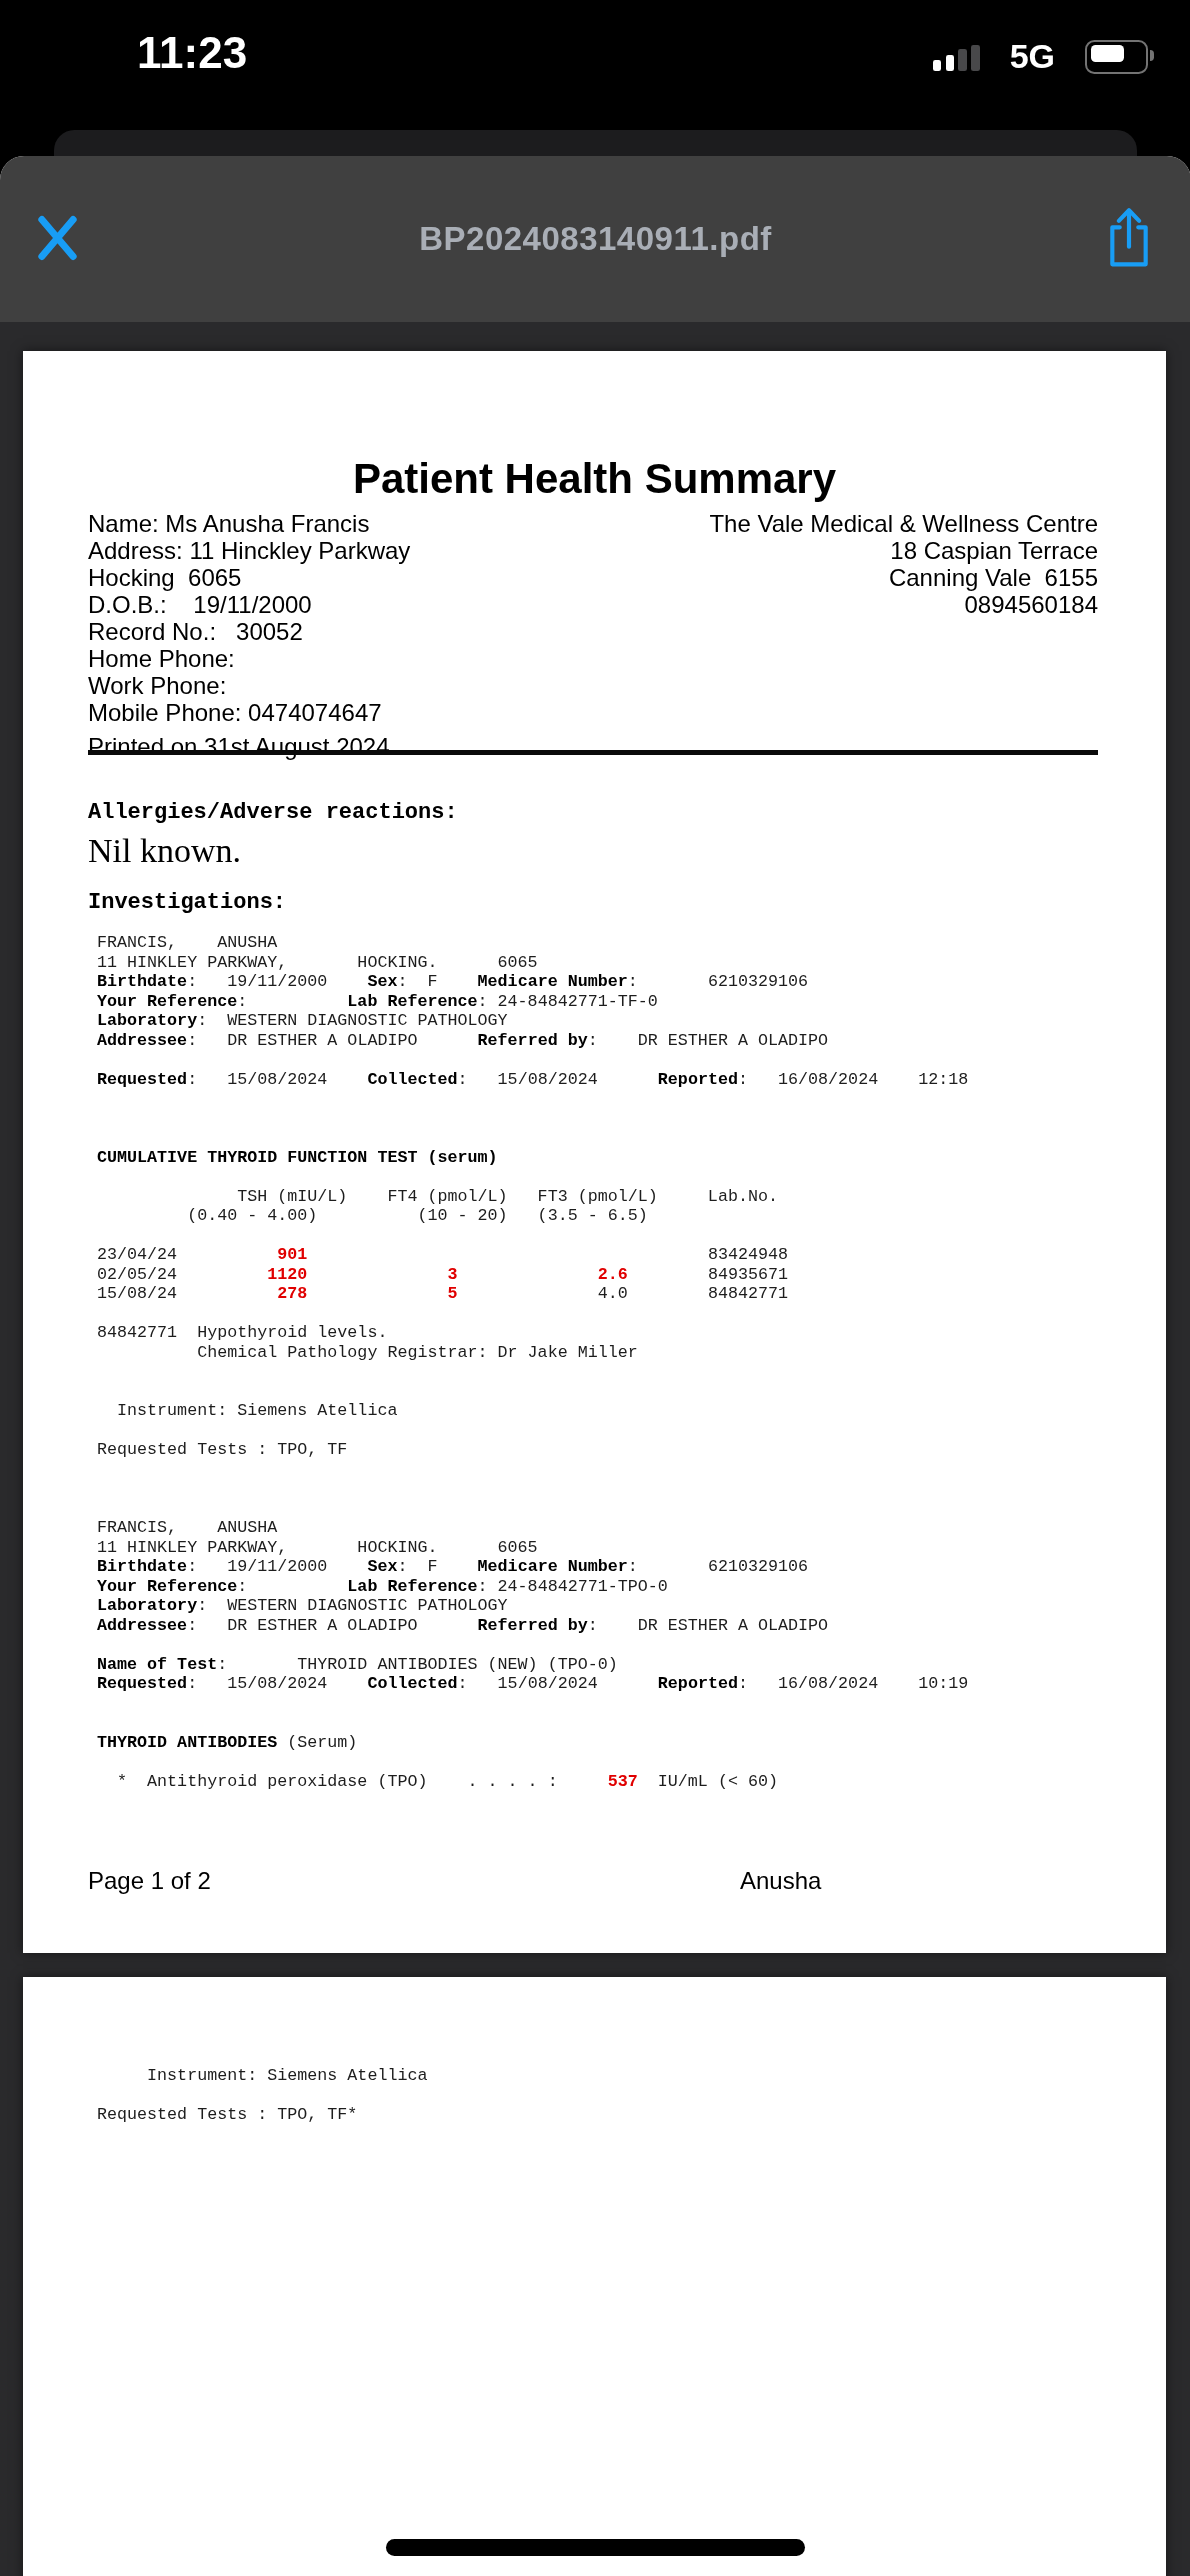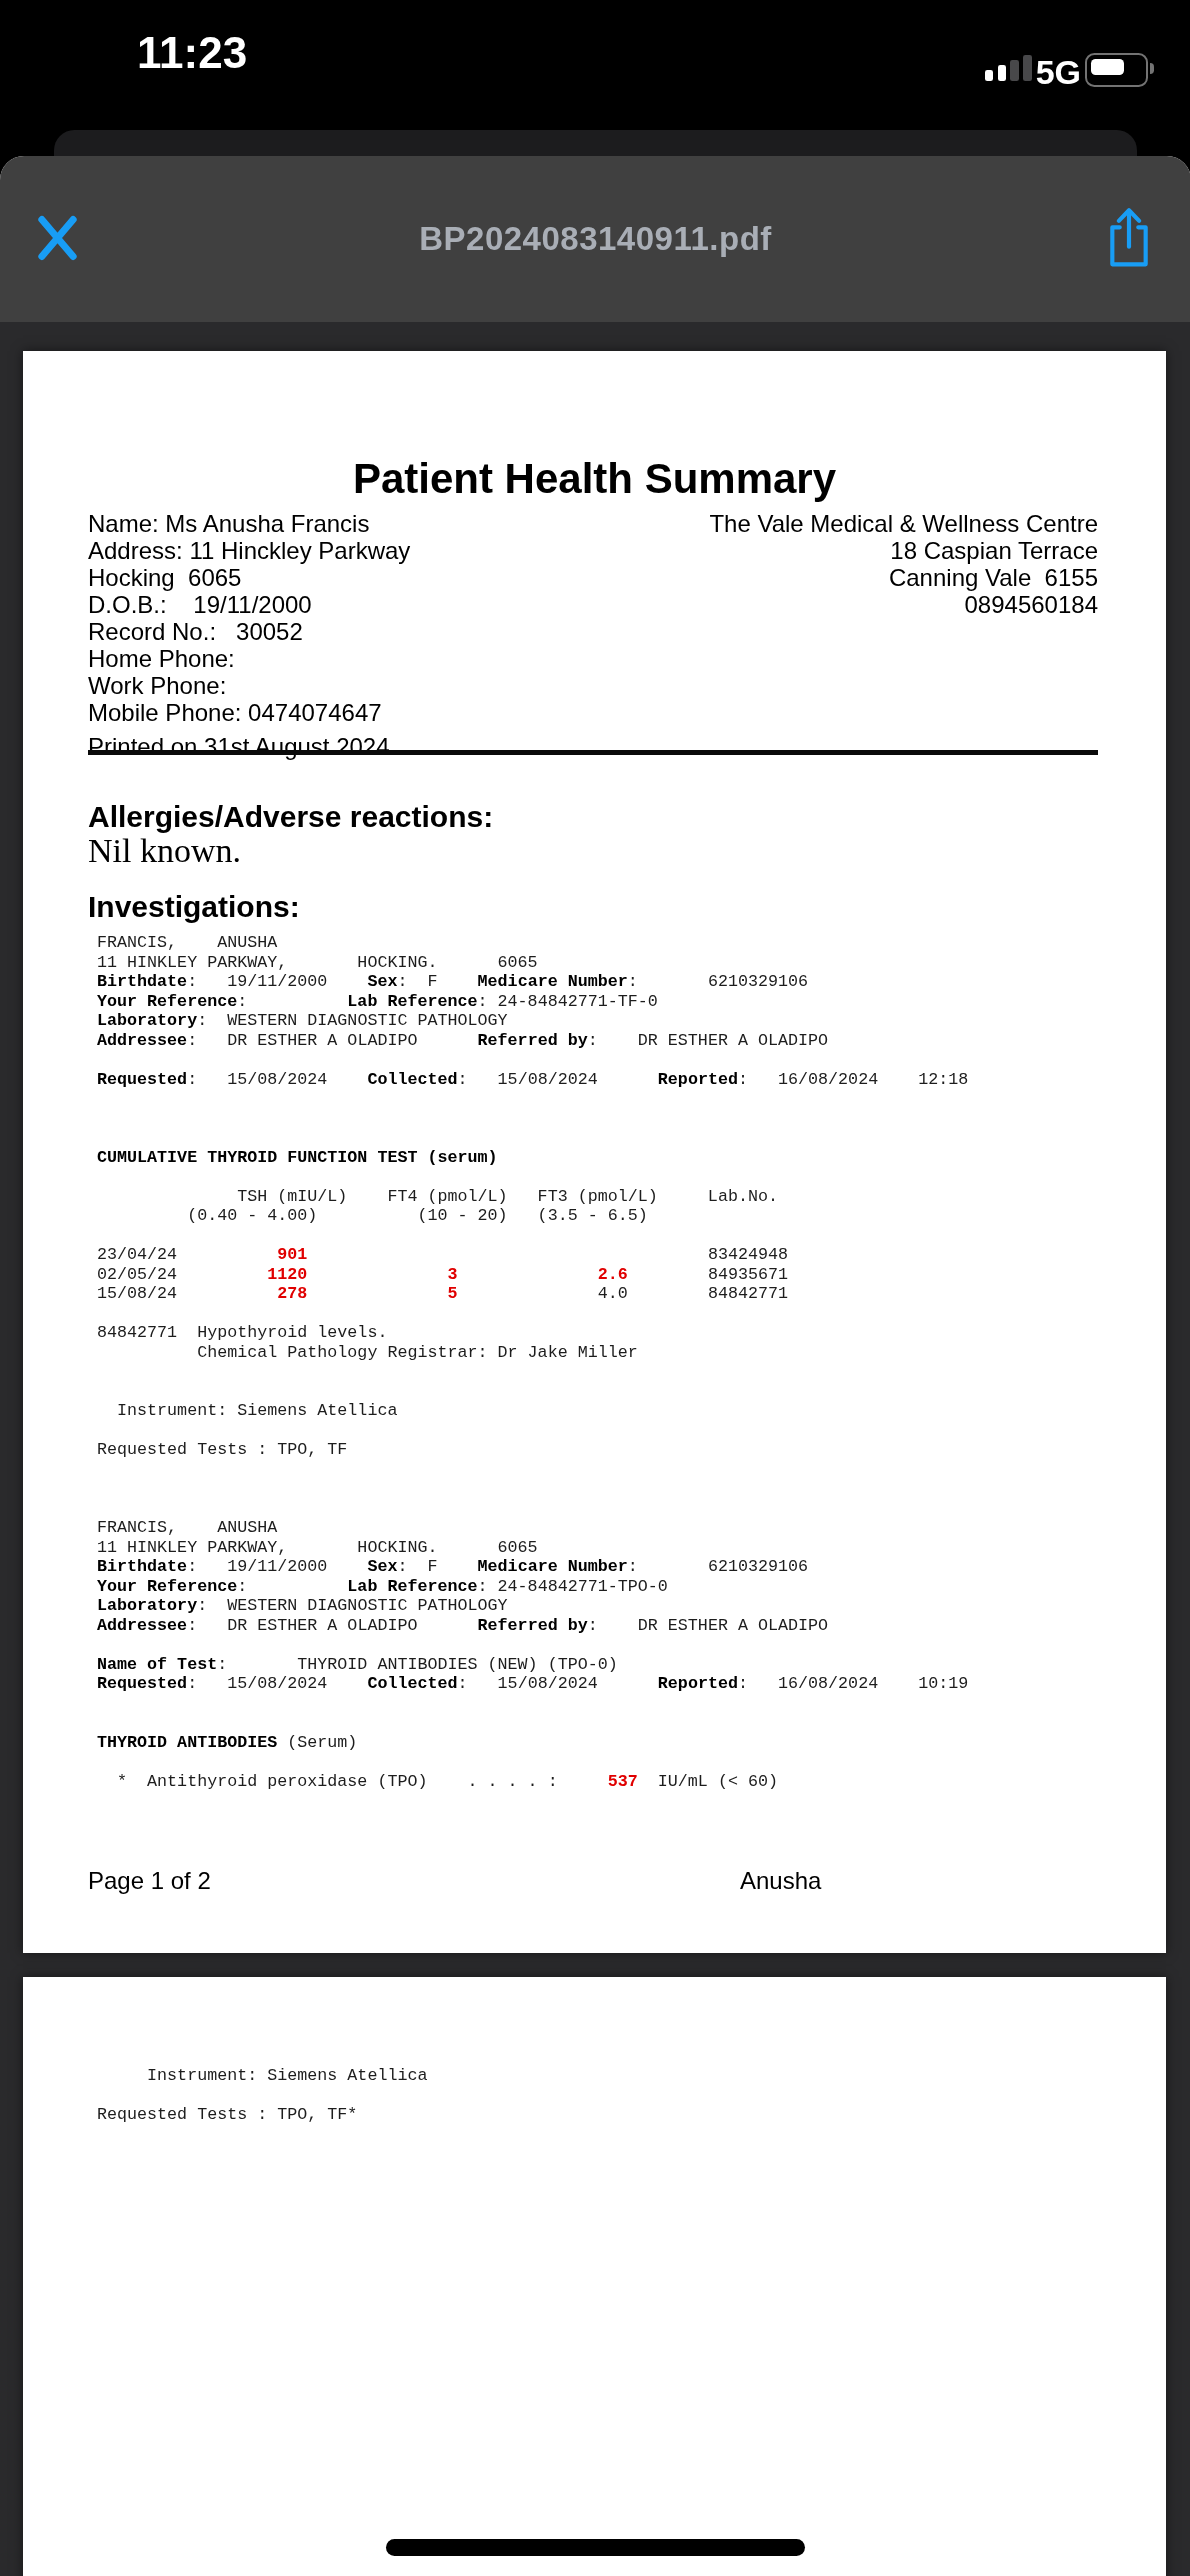--- a/index.html
+++ b/index.html
@@ -4,21 +4,21 @@
 <style>
   :root{ --blue:#189df5; --red:#e00000; }
   html,body{margin:0;padding:0;}
   body{width:1191px;height:2576px;position:relative;overflow:hidden;background:#000;
        font-family:"Liberation Sans",sans-serif;}
   .screen{position:absolute;inset:0;background:#000;}
 
   
   .statusbar{position:absolute;top:0;left:0;width:1191px;height:100px;background:#000;border-radius:17px;}
   .sb-time{position:absolute;left:137px;top:28px;color:#fff;font-size:44px;font-weight:700;letter-spacing:0px;}
-  .sb-right{position:absolute;right:43px;top:37px;display:flex;gap:4px;margin-top:16px;}
+  .sb-right{position:absolute;right:43px;top:37px;display:flex;align-items:center;gap:30px;}
   .sig{display:flex;align-items:flex-end;gap:4.6px;height:28px;}
   .sig i{display:block;width:8.3px;border-radius:2.3px;}
   .sig .on{background:#fff;} .sig .off{background:#48484a;}
   .s1{height:11px;} .s2{height:16px;} .s3{height:21.3px;} .s4{height:26px;}
   .sb-net{color:#fff;font-size:34px;font-weight:600;}
   .batt{position:relative;width:59px;height:30px;border:2.8px solid rgba(255,255,255,.45);border-radius:9.3px;}
   .batt .lvl{position:absolute;left:3.7px;top:3.7px;width:33px;height:16.7px;background:#fff;border-radius:4.6px;}
   .batt::after{content:"";position:absolute;right:-8.3px;top:8.3px;width:4.6px;height:11px;
                background:rgba(255,255,255,.45);border-radius:0 3.7px 3.7px 0;}
 
@@ -40,21 +40,21 @@
 
   .p1-title{position:absolute;top:72px;left:0;width:100%;text-align:center;
             font-size:42px;font-weight:700;color:#000;margin-top:32px;}
   .p1-info{position:absolute;top:126px;left:65px;right:68px;display:flex;justify-content:space-between;
            font-size:24px;line-height:27px;color:#000;margin-top:33px;}
   .p1-info div{white-space:pre;}
   .clinic{text-align:right;}
   .printed{position:absolute;top:366px;left:65px;font-size:24px;color:#000;margin-top:16px;}
   .rule{position:absolute;top:399px;left:65px;right:68px;height:4.6px;background:#0a0a0a;}
 
-  .serif-h{position:absolute;left:65px;font-family:Liberation Sans, sans-serif;font-weight:700;font-size:30px;color:#000;}
+  .serif-h{position:absolute;left:65px;font-family:Liberation Mono, monospace;font-weight:700;font-size:22px;color:#000;}
   .serif-t{position:absolute;left:65px;font-family:"Liberation Serif",serif;font-size:34px;color:#000000;}
   .h-allergies{top:449px;} .t-nil{top:481px;} .h-invest{top:539px;}
 
   .mono{font-family:"Liberation Mono","DejaVu Sans Mono",monospace;font-size:16.7px;line-height:19.5px;}
   .report{position:absolute;top:582px;left:74px;right:18.5px;}
   .mline{height:19.5px;white-space:pre;}
   .ms-n{color:#1d1d1d;}
   .ms-b{color:#000;font-weight:700;}
   .ms-r{color:var(--red);font-weight:700;}
 

